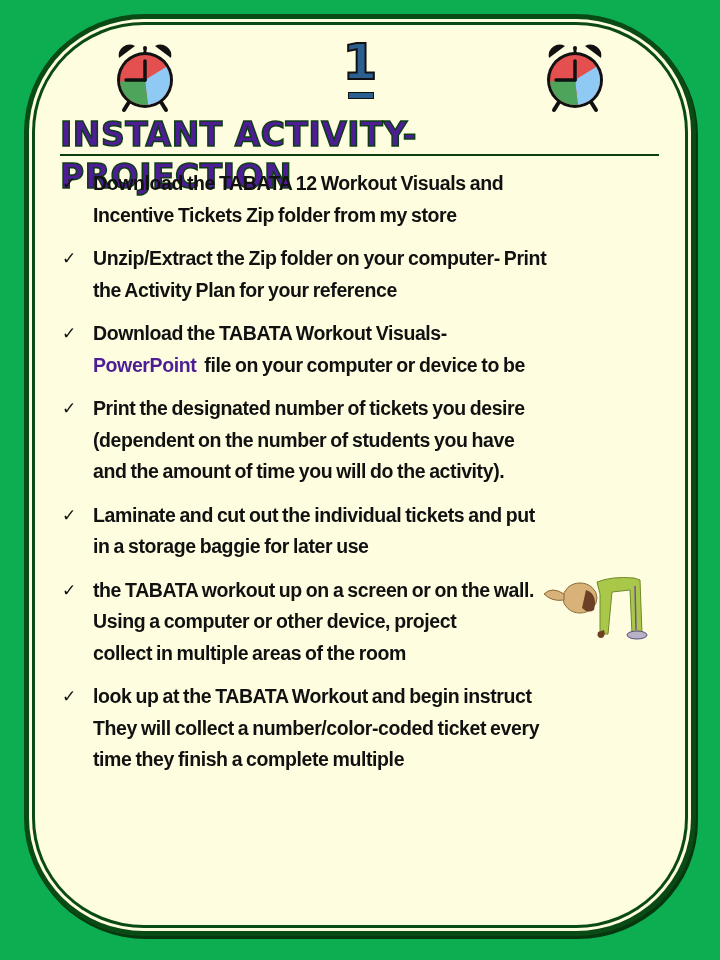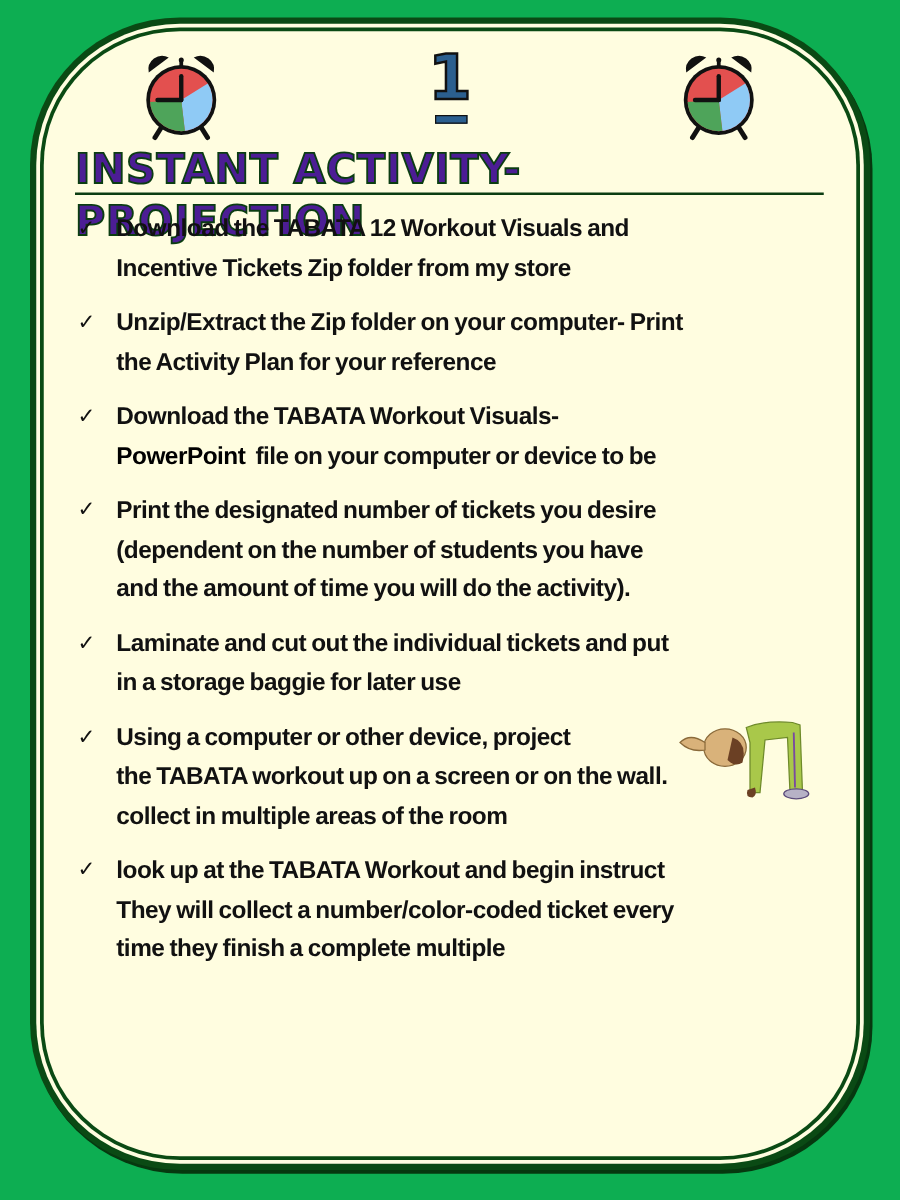--- a/index.html
+++ b/index.html
@@ -128,21 +128,21 @@
       font-family: "DejaVu Sans", sans-serif;
       color: #111;
     }
     .item-1 { margin-bottom: 12px; }
     .item-2 { margin-bottom: 12px; }
     .item-3 { margin-bottom: 12px; }
     .item-4 { margin-bottom: 12px; }
     .item-5 { margin-bottom: 12px; }
     .item-6 { margin-bottom: 12px; }
     .line { display: block; white-space: nowrap; }
-    .highlight { color: #000000; }
+    .highlight { color: #4c1d95; }
 
     .figure {
       position: absolute;
       left: 542px;
       top: 572px;
       width: 116px;
       height: 70px;
     }
   </style>
 </head>
@@ -228,22 +228,22 @@
     <span class="line">(dependent on the number of students you have</span>
     <span class="line">and the amount of time you will do the activity).</span>
   </li>
   <li class="check-item item-5">
     <span class="check-mark">✓</span>
     <span class="line">Laminate and cut out the individual tickets and put</span>
     <span class="line">in a storage baggie for later use</span>
   </li>
   <li class="check-item item-6">
     <span class="check-mark">✓</span>
+    <span class="line">the TABATA workout up on a screen or on the wall.</span>
     <span class="line">Using a computer or other device, project</span>
-    <span class="line">the TABATA workout up on a screen or on the wall.</span>
     <span class="line">collect in multiple areas of the room</span>
   </li>
   <li class="check-item item-7">
     <span class="check-mark">✓</span>
     <span class="line">look up at the TABATA Workout and begin instruct</span>
     <span class="line">They will collect a number/color-coded ticket every</span>
     <span class="line">time they finish a complete multiple</span>
   </li>
 </ul>
 

